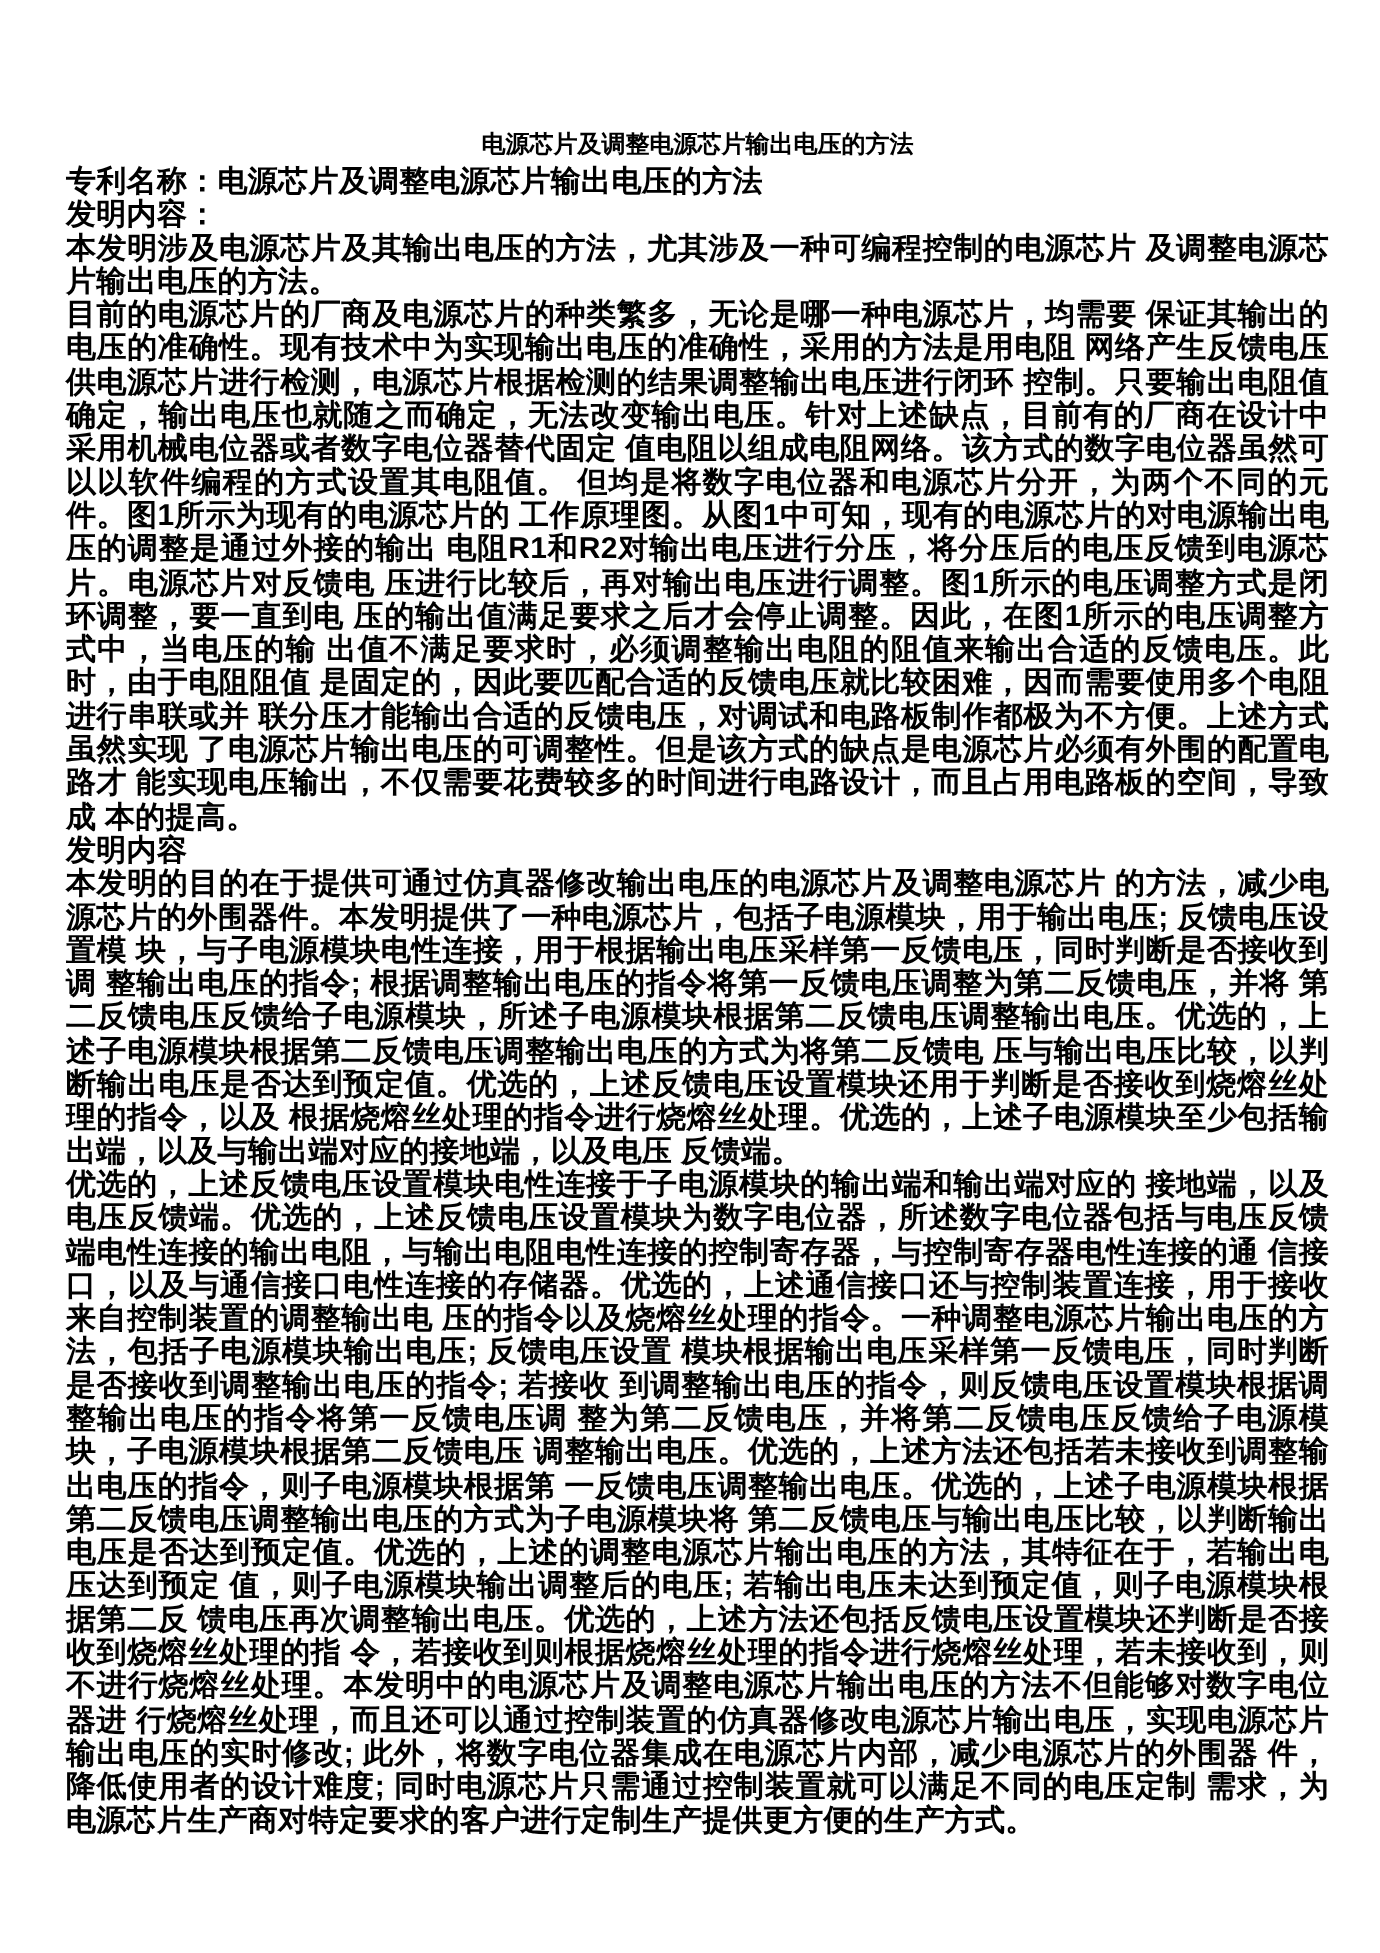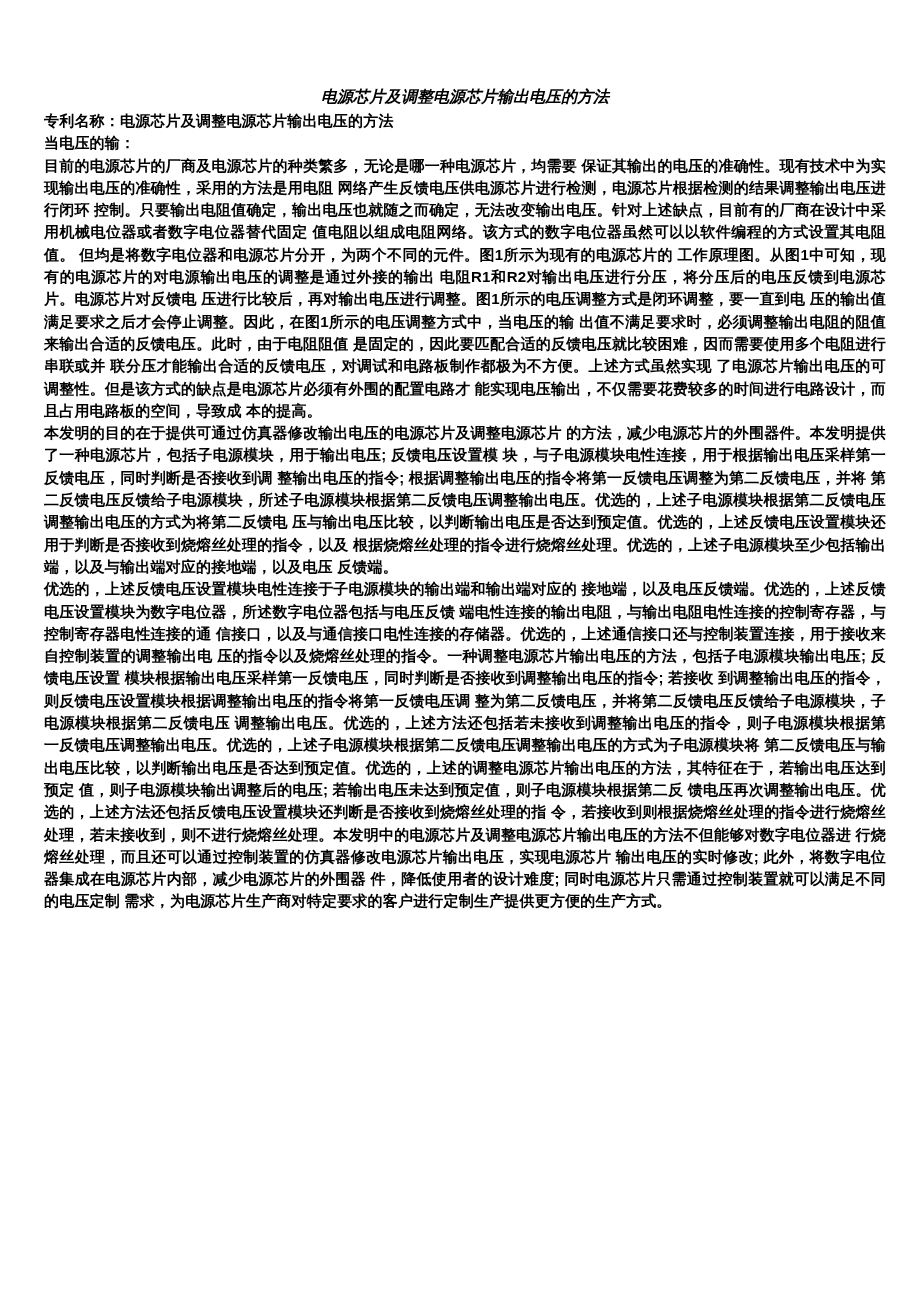--- a/index.html
+++ b/index.html
@@ -20,38 +20,39 @@
     height: 1302px;
     padding: 86px 34px 20px 44px;
     background: #ffffff;
   }
   .doc-title {
     margin: 0 0 2px 0;
     text-align: center;
     font-size: 16px;
     font-weight: bold;
     line-height: 22px;
-    font-style: italic;
   }
   .para {
     margin: 0;
-    font-size: 15px;
+    font-size: 20px;
     font-weight: bold;
     line-height: 22.3px;
     text-align: justify;
     letter-spacing: 0.2px;
     word-break: break-all;
   }
 </style>
 </head>
 <body>
 
 <div class="page">
 
   <h1 class="doc-title">电源芯片及调整电源芯片输出电压的方法</h1>
 
   <p class="para">专利名称：电源芯片及调整电源芯片输出电压的方法</p>
-  <p class="para">当电压的输：</p>
+  <p class="para">发明内容：</p>
+  <p class="para">本发明涉及电源芯片及其输出电压的方法，尤其涉及一种可编程控制的电源芯片 及调整电源芯片输出电压的方法。</p>
   <p class="para">目前的电源芯片的厂商及电源芯片的种类繁多，无论是哪一种电源芯片，均需要 保证其输出的电压的准确性。现有技术中为实现输出电压的准确性，采用的方法是用电阻 网络产生反馈电压供电源芯片进行检测，电源芯片根据检测的结果调整输出电压进行闭环 控制。只要输出电阻值确定，输出电压也就随之而确定，无法改变输出电压。针对上述缺点，目前有的厂商在设计中采用机械电位器或者数字电位器替代固定 值电阻以组成电阻网络。该方式的数字电位器虽然可以以软件编程的方式设置其电阻值。 但均是将数字电位器和电源芯片分开，为两个不同的元件。图1所示为现有的电源芯片的 工作原理图。从图1中可知，现有的电源芯片的对电源输出电压的调整是通过外接的输出 电阻R1和R2对输出电压进行分压，将分压后的电压反馈到电源芯片。电源芯片对反馈电 压进行比较后，再对输出电压进行调整。图1所示的电压调整方式是闭环调整，要一直到电 压的输出值满足要求之后才会停止调整。因此，在图1所示的电压调整方式中，当电压的输 出值不满足要求时，必须调整输出电阻的阻值来输出合适的反馈电压。此时，由于电阻阻值 是固定的，因此要匹配合适的反馈电压就比较困难，因而需要使用多个电阻进行串联或并 联分压才能输出合适的反馈电压，对调试和电路板制作都极为不方便。上述方式虽然实现 了电源芯片输出电压的可调整性。但是该方式的缺点是电源芯片必须有外围的配置电路才 能实现电压输出，不仅需要花费较多的时间进行电路设计，而且占用电路板的空间，导致成 本的提高。</p>
+  <p class="para">发明内容</p>
   <p class="para">本发明的目的在于提供可通过仿真器修改输出电压的电源芯片及调整电源芯片 的方法，减少电源芯片的外围器件。本发明提供了一种电源芯片，包括子电源模块，用于输出电压; 反馈电压设置模 块，与子电源模块电性连接，用于根据输出电压采样第一反馈电压，同时判断是否接收到调 整输出电压的指令; 根据调整输出电压的指令将第一反馈电压调整为第二反馈电压，并将 第二反馈电压反馈给子电源模块，所述子电源模块根据第二反馈电压调整输出电压。优选的，上述子电源模块根据第二反馈电压调整输出电压的方式为将第二反馈电 压与输出电压比较，以判断输出电压是否达到预定值。优选的，上述反馈电压设置模块还用于判断是否接收到烧熔丝处理的指令，以及 根据烧熔丝处理的指令进行烧熔丝处理。优选的，上述子电源模块至少包括输出端，以及与输出端对应的接地端，以及电压 反馈端。</p>
   <p class="para">优选的，上述反馈电压设置模块电性连接于子电源模块的输出端和输出端对应的 接地端，以及电压反馈端。优选的，上述反馈电压设置模块为数字电位器，所述数字电位器包括与电压反馈 端电性连接的输出电阻，与输出电阻电性连接的控制寄存器，与控制寄存器电性连接的通 信接口，以及与通信接口电性连接的存储器。优选的，上述通信接口还与控制装置连接，用于接收来自控制装置的调整输出电 压的指令以及烧熔丝处理的指令。一种调整电源芯片输出电压的方法，包括子电源模块输出电压; 反馈电压设置 模块根据输出电压采样第一反馈电压，同时判断是否接收到调整输出电压的指令; 若接收 到调整输出电压的指令，则反馈电压设置模块根据调整输出电压的指令将第一反馈电压调 整为第二反馈电压，并将第二反馈电压反馈给子电源模块，子电源模块根据第二反馈电压 调整输出电压。优选的，上述方法还包括若未接收到调整输出电压的指令，则子电源模块根据第 一反馈电压调整输出电压。优选的，上述子电源模块根据第二反馈电压调整输出电压的方式为子电源模块将 第二反馈电压与输出电压比较，以判断输出电压是否达到预定值。优选的，上述的调整电源芯片输出电压的方法，其特征在于，若输出电压达到预定 值，则子电源模块输出调整后的电压; 若输出电压未达到预定值，则子电源模块根据第二反 馈电压再次调整输出电压。优选的，上述方法还包括反馈电压设置模块还判断是否接收到烧熔丝处理的指 令，若接收到则根据烧熔丝处理的指令进行烧熔丝处理，若未接收到，则不进行烧熔丝处理。本发明中的电源芯片及调整电源芯片输出电压的方法不但能够对数字电位器进 行烧熔丝处理，而且还可以通过控制装置的仿真器修改电源芯片输出电压，实现电源芯片 输出电压的实时修改; 此外，将数字电位器集成在电源芯片内部，减少电源芯片的外围器 件，降低使用者的设计难度; 同时电源芯片只需通过控制装置就可以满足不同的电压定制 需求，为电源芯片生产商对特定要求的客户进行定制生产提供更方便的生产方式。</p>
 
 </div>
 
 </body></html>

